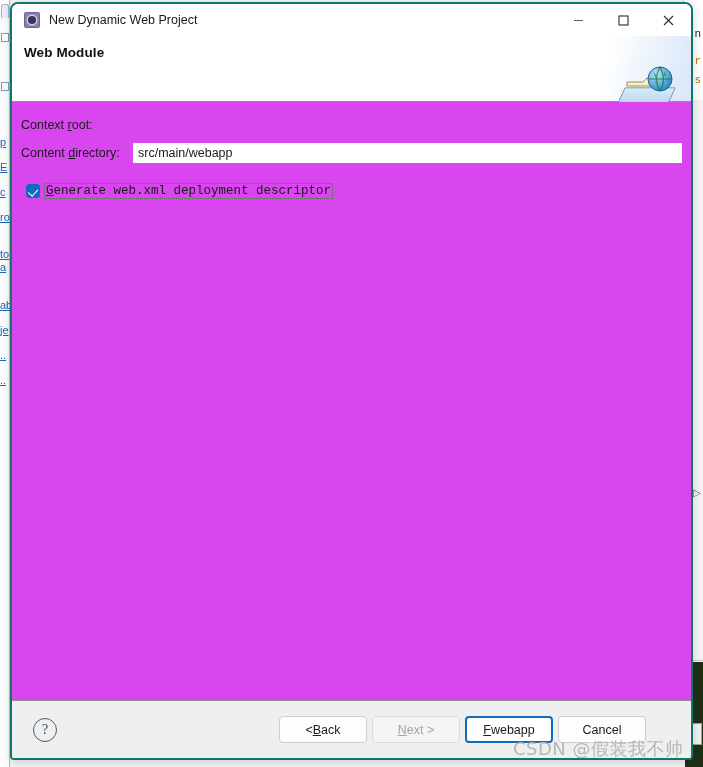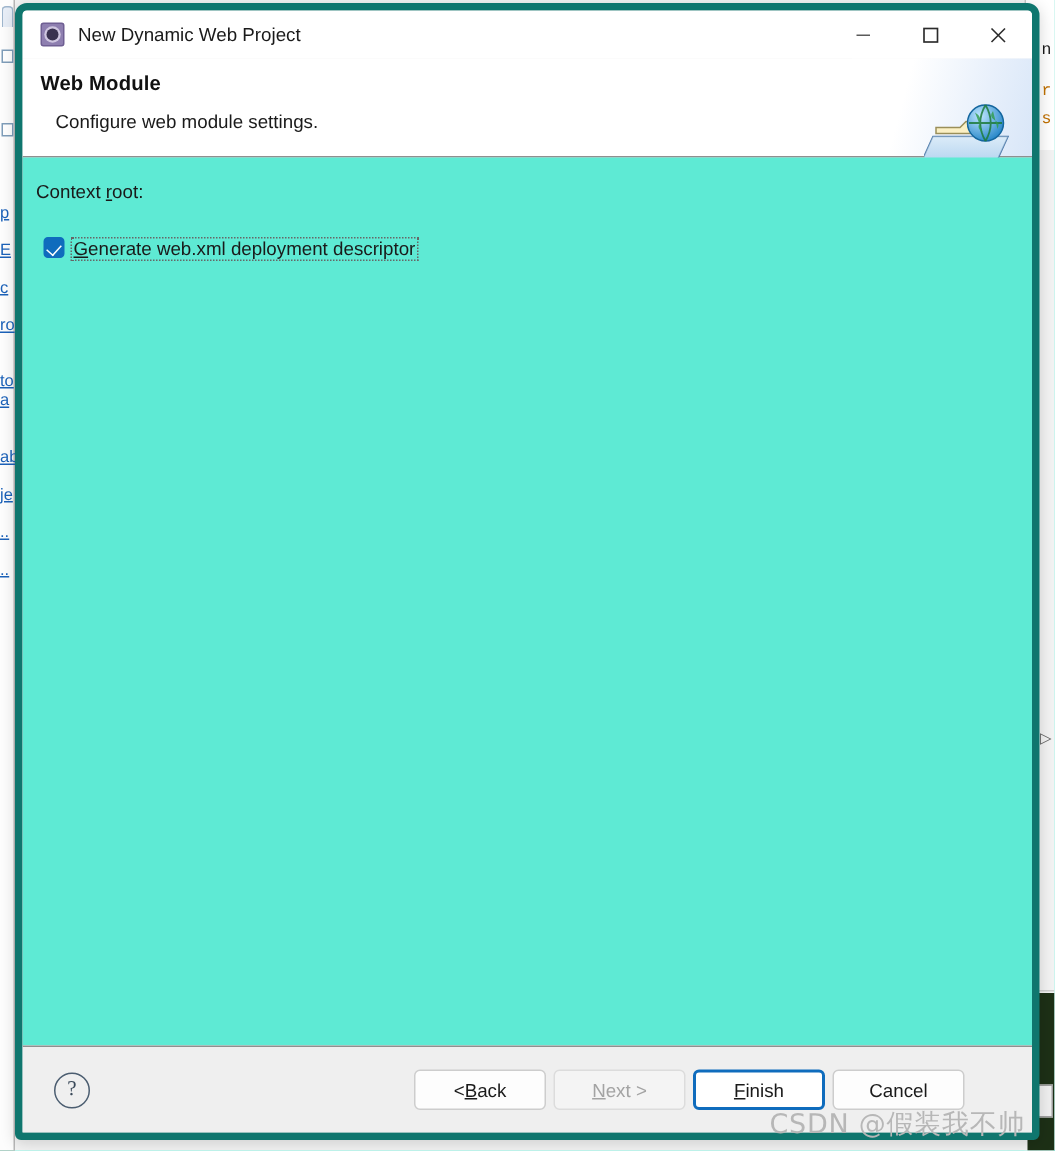--- a/index.html
+++ b/index.html
@@ -74,21 +74,21 @@
     position: absolute; right: 1px; bottom: 22px; width: 14px; height: 22px;
     border: 1px solid #a0a0a0; background: #f0f0f0;
   }
 
   
   #dialog {
     position: absolute;
     left: 10px; top: 2px;
     width: 683px; height: 758px;
     background: #efefef;
-    border: 5px solid #0f766e;
+    border: 2px solid #0f766e;
     border-radius: 8px 8px 4px 4px;
     overflow: hidden;
     box-shadow: 0 2px 10px rgba(0,0,0,.16);
     display: flex; flex-direction: column;
   }
 
   
   .titlebar {
     height: 32px; flex: 0 0 32px;
     background: #ffffff;
@@ -146,21 +146,21 @@
     background: linear-gradient(105deg, #ffffff 0%, #ffffff 30%, #e8f0fb 70%, #d8e6f8 100%);
   }
   .header-img {
     position: absolute; right: 4px; top: 28px;
     width: 68px; height: 52px;
   }
 
   
   .content {
     flex: 1 1 auto;
-    background: #5eead4;
+    background: #d946ef;
     position: relative;
     padding: 12px 0 0 0;
   }
   .field-row {
     display: flex; align-items: center;
     height: 22px;
     margin: 0 9px 6px 9px;
   }
   .field-label {
     font-size: 12.5px; color: #1a1a1a;
@@ -173,22 +173,23 @@
     height: 21px;
     background: #ffffff;
     border: none;
     border-bottom: 1px solid #868686;
     font-family: "Liberation Sans", sans-serif;
     font-size: 12.5px; color: #1a1a1a;
     padding: 0 0 0 5px;
     outline: none;
   }
   .check-row {
-    display: flex; 
+    display: flex; align-items: center;
     margin: 19px 0 0 14px;
+    font-family: Liberation Mono, monospace;
   }
   .checkbox {
     width: 14px; height: 14px; flex: 0 0 14px;
     background: #0f6cbd;
     border: 1px solid #0f6cbd;
     border-radius: 3px;
     position: relative;
     margin-right: 4px;
   }
   .checkbox::after {
@@ -309,21 +310,20 @@
             <line x1="1" y1="1" x2="10" y2="10" stroke="#2b2b2b" stroke-width="1.1"></line>
             <line x1="10" y1="1" x2="1" y2="10" stroke="#2b2b2b" stroke-width="1.1"></line>
           </svg>
       </div>
     </div>
   </div>
 
   <div class="header">
     <div class="header-banner"></div>
     <div class="header-title">Web Module</div>
-    <div class="header-sub">Configure web module settings.</div>
     <svg class="header-img" viewBox="0 0 68 52">
       <path d="M8 18 h16 l4 -4 h10 v8 h-30 z" fill="#fbf0c4" stroke="#9a8f5a" stroke-width="1"></path>
       <path d="M6 24 h50 l-10 22 h-50 z" fill="#b8d8f2" stroke="#4a78a8" stroke-width="1"></path>
       <path d="M6 24 h50 l-10 22 h-50 z" fill="url(#fg)" opacity=".5"></path>
       <defs>
         <linearGradient id="fg" x1="0" y1="0" x2="0" y2="1">
           <stop offset="0" stop-color="#ffffff"></stop>
           <stop offset="1" stop-color="#9cc3e8"></stop>
         </linearGradient>
         <radialGradient id="gg" cx=".35" cy=".3" r=".8">
@@ -336,20 +336,24 @@
       <path d="M34 8 q5 3 3 7 q-2 4 2 6 M46 7 q-3 4 1 6 q4 2 2 6" fill="#2e9b4a" opacity=".8" stroke="none"></path>
     </svg>
   </div>
 
   <div class="content">
 
     <div class="field-row">
       <div class="field-label"><span>Context </span><span class="mn">r</span><span>oot:</span></div>
     </div>
 
+    <div class="field-row">
+      <div class="field-label"><span>Content </span><span class="mn">d</span><span>irectory:</span></div>
+      <input class="field-input" type="text" value="src/main/webapp" style="">
+    </div>
 
     <div class="check-row">
       <div class="checkbox"></div>
       <div class="check-label"><span class="mn">G</span><span>enerate web.xml deployment descriptor</span></div>
     </div>
 
   </div>
 
   <div class="footer">
     <div class="help-btn">?</div>
@@ -360,21 +364,21 @@
           <span>ack</span>
         </div>
       <div class="btn disabled">
           <span></span>
           <span class="mn">N</span>
           <span>ext &gt;</span>
         </div>
       <div class="btn default">
           <span></span>
           <span class="mn">F</span>
-          <span>inish</span>
+          <span>webapp</span>
         </div>
       <div class="btn">
           <span></span>
           <span class="mn"></span>
           <span>Cancel</span>
         </div>
     </div>
   </div>
 
 </div>

